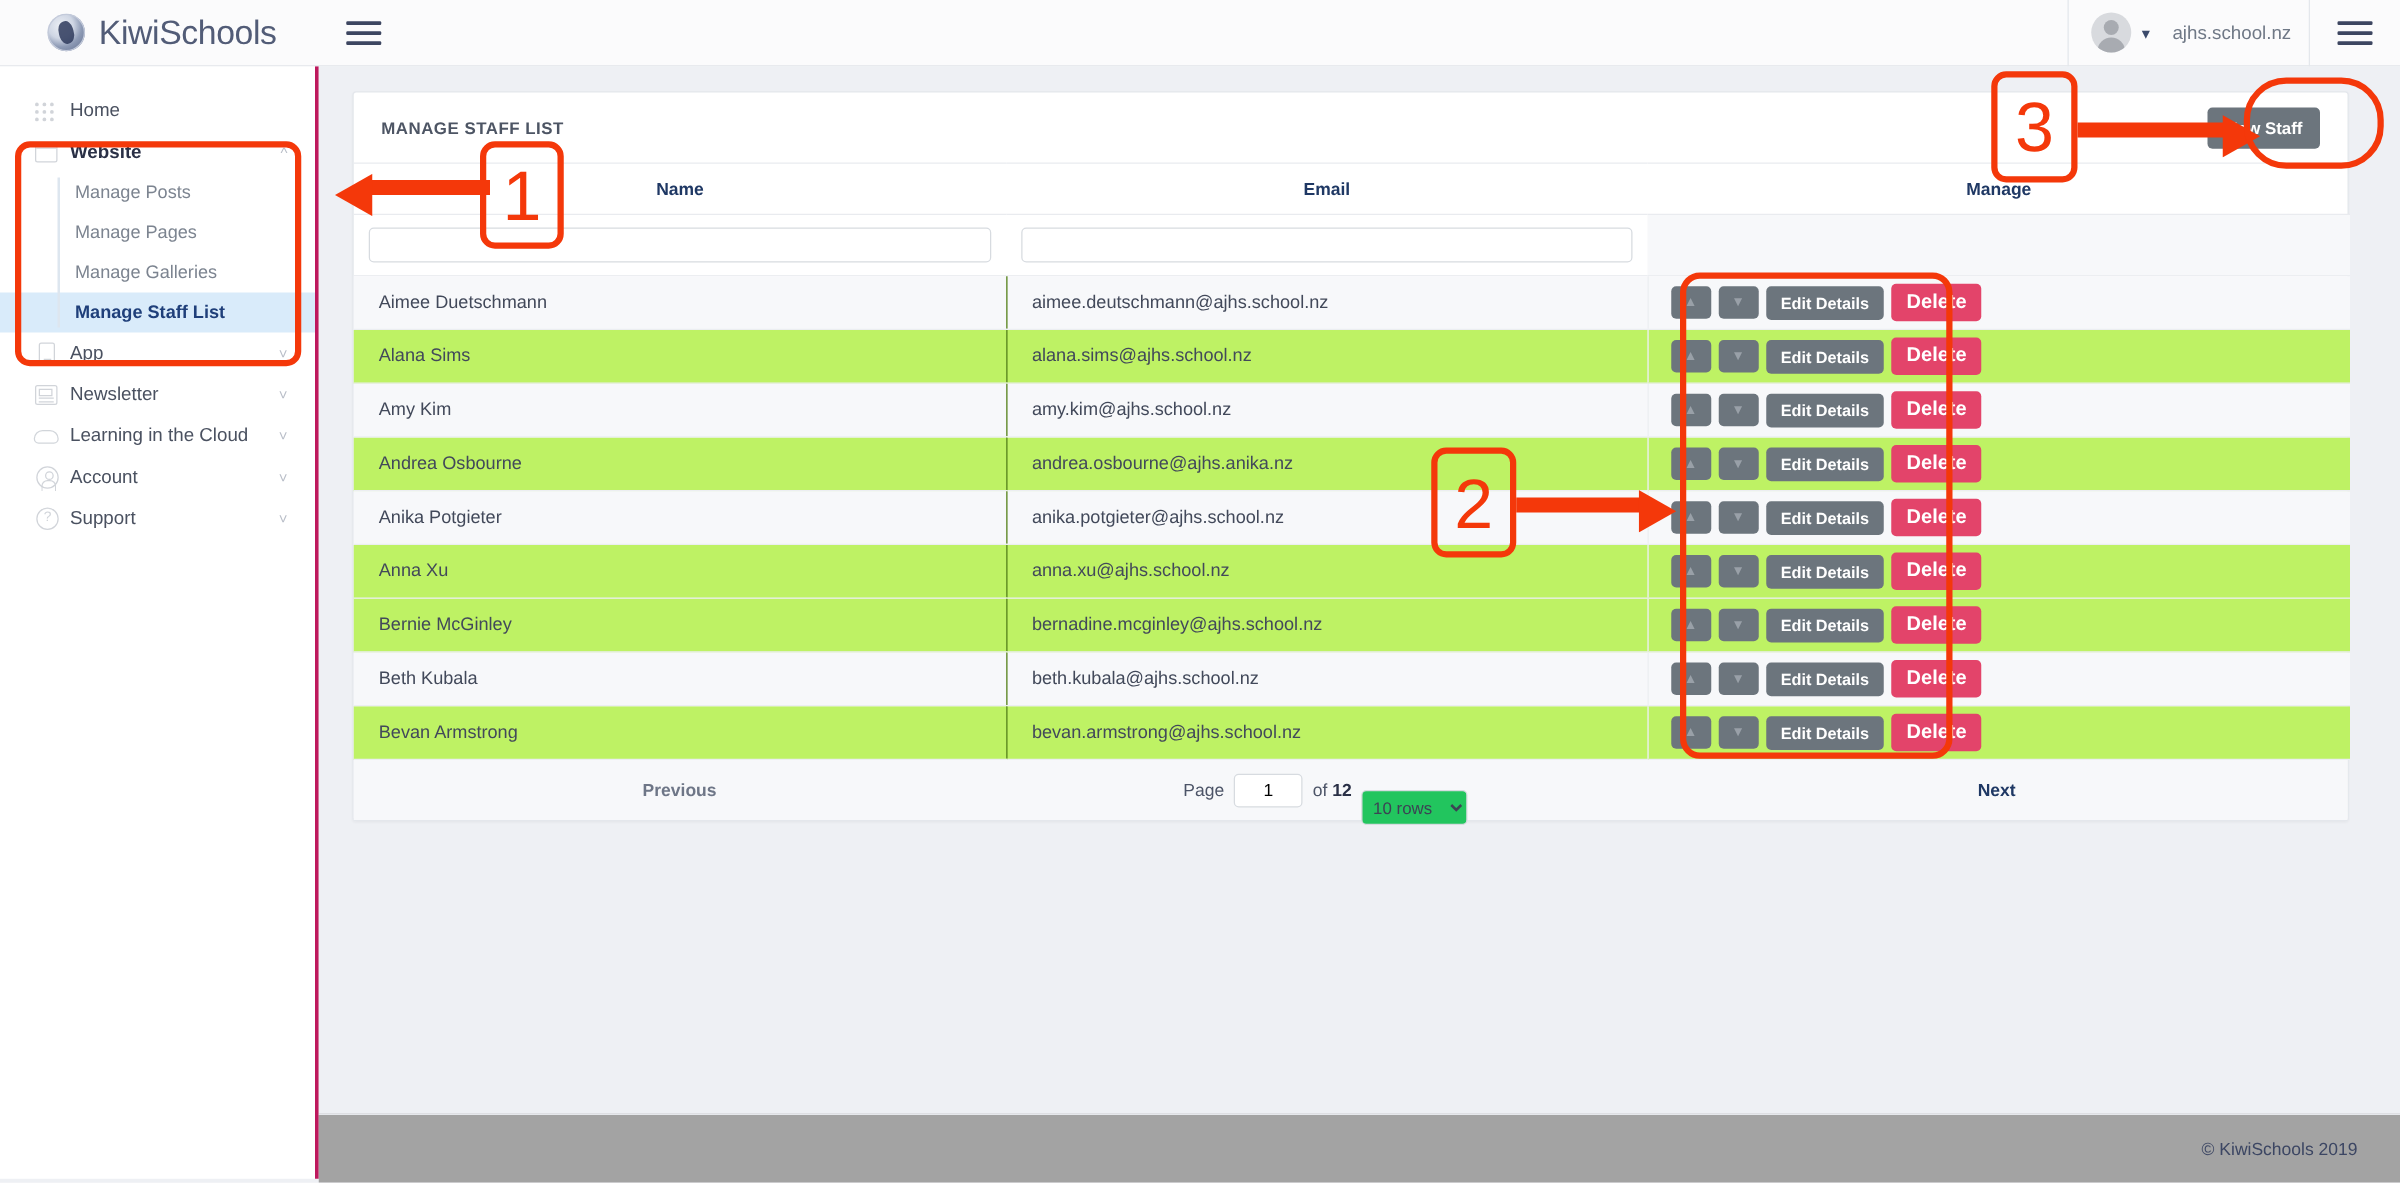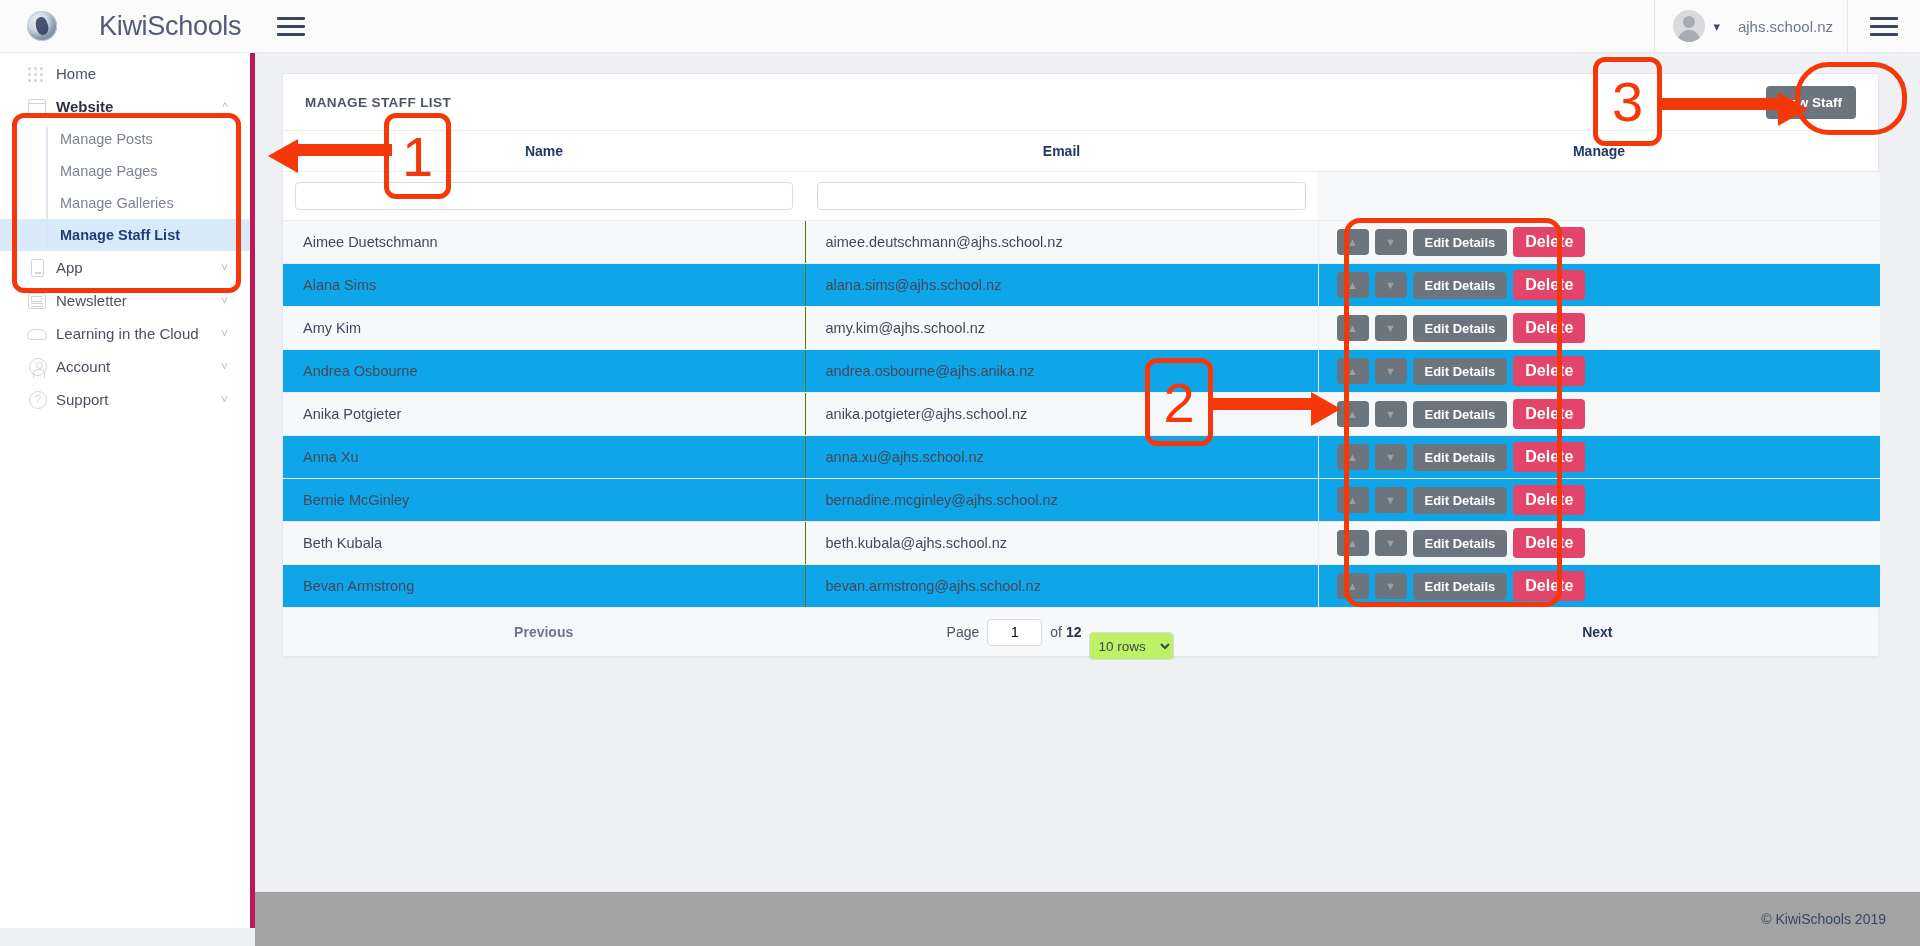--- a/index.html
+++ b/index.html
@@ -9,21 +9,21 @@
     background: #eef0f4;
     overflow: hidden;
   }
 
   
   .topbar {
     position: absolute; top: 0; left: 0; width: 1920px; height: 53px;
     background: #fbfbfc; display: flex; align-items: center;
     border-bottom: 1px solid #e8eaee; z-index: 30;
   }
-  .brand { display: flex; align-items: center; padding-left: 27px; width: 255px; gap: 31px; }
+  .brand { display: flex; align-items: center; padding-left: 38px; width: 255px; }
   .brand-logo {
     width: 30px; height: 30px; border-radius: 50%;
     background: radial-gradient(circle at 35% 32%, #eceff5 0%, #cfd6e4 36%, #8d9ab5 60%, #5b6888 100%);
     position: relative; box-shadow: inset 0 0 0 1px #c3cada;
   }
   .brand-logo::after {
     content: ""; position: absolute; left: 9px; top: 6px;
     width: 12px; height: 18px; border-radius: 50% 40% 50% 40%;
     background: #2e3a5c; transform: rotate(-18deg); opacity: .85;
   }
@@ -55,22 +55,22 @@
   .caret-down { color:#3b4a6b; font-size: 13px; line-height:1; }
   .acct-name { color:#6f7886; font-size:15px; padding-left:10px; }
   .hamburger-right {
     border-left: 1px solid #e4e7ec; height:53px; display:flex; flex-direction:column;
     justify-content:center; gap:5px; padding: 0 22px; cursor:pointer;
   }
   .hamburger-right i { display:block; width:28px; height:3px; background:#3d4661; border-radius:1px; }
 
   
   .sidebar {
-    position: absolute; top: 35px; left: 0; width: 255px; height: 893px;
-    background: #ffffff; border-right: 5px solid #be185d; padding-top: 22px;
+    position: absolute; top: 50px; left: 0; width: 255px; height: 893px;
+    background: #ffffff; border-right: 3px solid #be185d; padding-top: 22px;
   }
   .nav-item {
     display: flex; align-items: center; height: 33px; padding: 0 22px 0 26px;
     cursor: pointer; position: relative;
   }
   .nav-ico { width: 30px; height: 22px; position: relative; flex: 0 0 30px; opacity:.45; }
   .nav-label { font-size: 15px; color: #4a5160; white-space: nowrap; }
   .nav-item.active-parent .nav-label { color:#2a3046; font-weight: bold; }
   .nav-chev { margin-left: auto; color: #b9bec8; font-size: 12px; line-height:1; }
   .nav-sub { display: flex; align-items:center; height: 32px; padding-left: 60px; cursor:pointer; }
@@ -126,21 +126,21 @@
   .filter-row td { padding: 10px 12px; border-bottom:1px solid #eceef1; }
   .filter-input {
     width:100%; height:28px; border:1px solid #d7dbe0; border-radius:4px;
     background:#fff; outline:none; padding: 0 8px; font-size:14px; font-family:inherit;
   }
   .filter-row td.no-filter { background:#f7f8fa; }
   .cell-name { padding: 12px 0 12px 20px; }
   .cell-email { padding: 12px 0 12px 20px; border-left:1px solid #4d7c0f; }
   .cell-manage { padding: 6px 0 6px 18px; border-left:1px solid #eceef1; }
   tr.row-odd td { background:#f7f8fa; }
-  tr.row-even td { background:#0ea5e9; }
+  tr.row-even td { background:#bef264; }
 
   .btn-group { display:flex; align-items:center; gap:6px; }
   .arrow-btn {
     width:32px; height:26px; background:#6c757d; border:none; border-radius:4px;
     color:#99a0a8; cursor:pointer; display:flex; align-items:center; justify-content:center;
     font-size:11px; line-height:1;
   }
   .edit-btn {
     background:#6c757d; color:#fff; border:none; border-radius:4px;
     font-size:13px; font-weight:bold; padding: 6px 12px; cursor:pointer; font-family:inherit;
@@ -151,21 +151,21 @@
   }
 
   
   .pager { display:flex; align-items:center; height:48px; background:#f7f8fa; font-size:14px; }
   .pager-prev { width:522px; text-align:center; color:#6e7687; font-weight:bold; cursor:pointer; }
   .pager-mid { width:513px; display:flex; align-items:center; justify-content:center; gap:8px; color:#4c5467; }
   .page-input { width:55px; height:27px; border:1px solid #d7dbe0; border-radius:4px; text-align:center; font-size:14px; font-family:inherit; outline:none; }
   .of-total b { color:#2a3046; }
   .rows-select {
     height:28px; border:1px solid #d7dbe0; border-radius:4px; font-size:13.5px;
-    font-family:inherit; background:#bef264; padding: 0 4px; color:#3c4354;margin-top:28px;
+    font-family:inherit; background:#22c55e; padding: 0 4px; color:#3c4354;margin-top:28px;
   }
   .pager-next { width:562px; text-align:center; color:#1f3864; font-weight:bold; cursor:pointer; }
 
   
   .footer {
     position:absolute; left:255px; top:891px; width:1665px; height:55px;
     background:#a3a3a3; border-top:1px solid #e6e8ec;
     display:flex; align-items:center; justify-content:flex-end; padding-right: 34px;
   }
   .footer-text { font-size:14px; color:#3c4663; }

